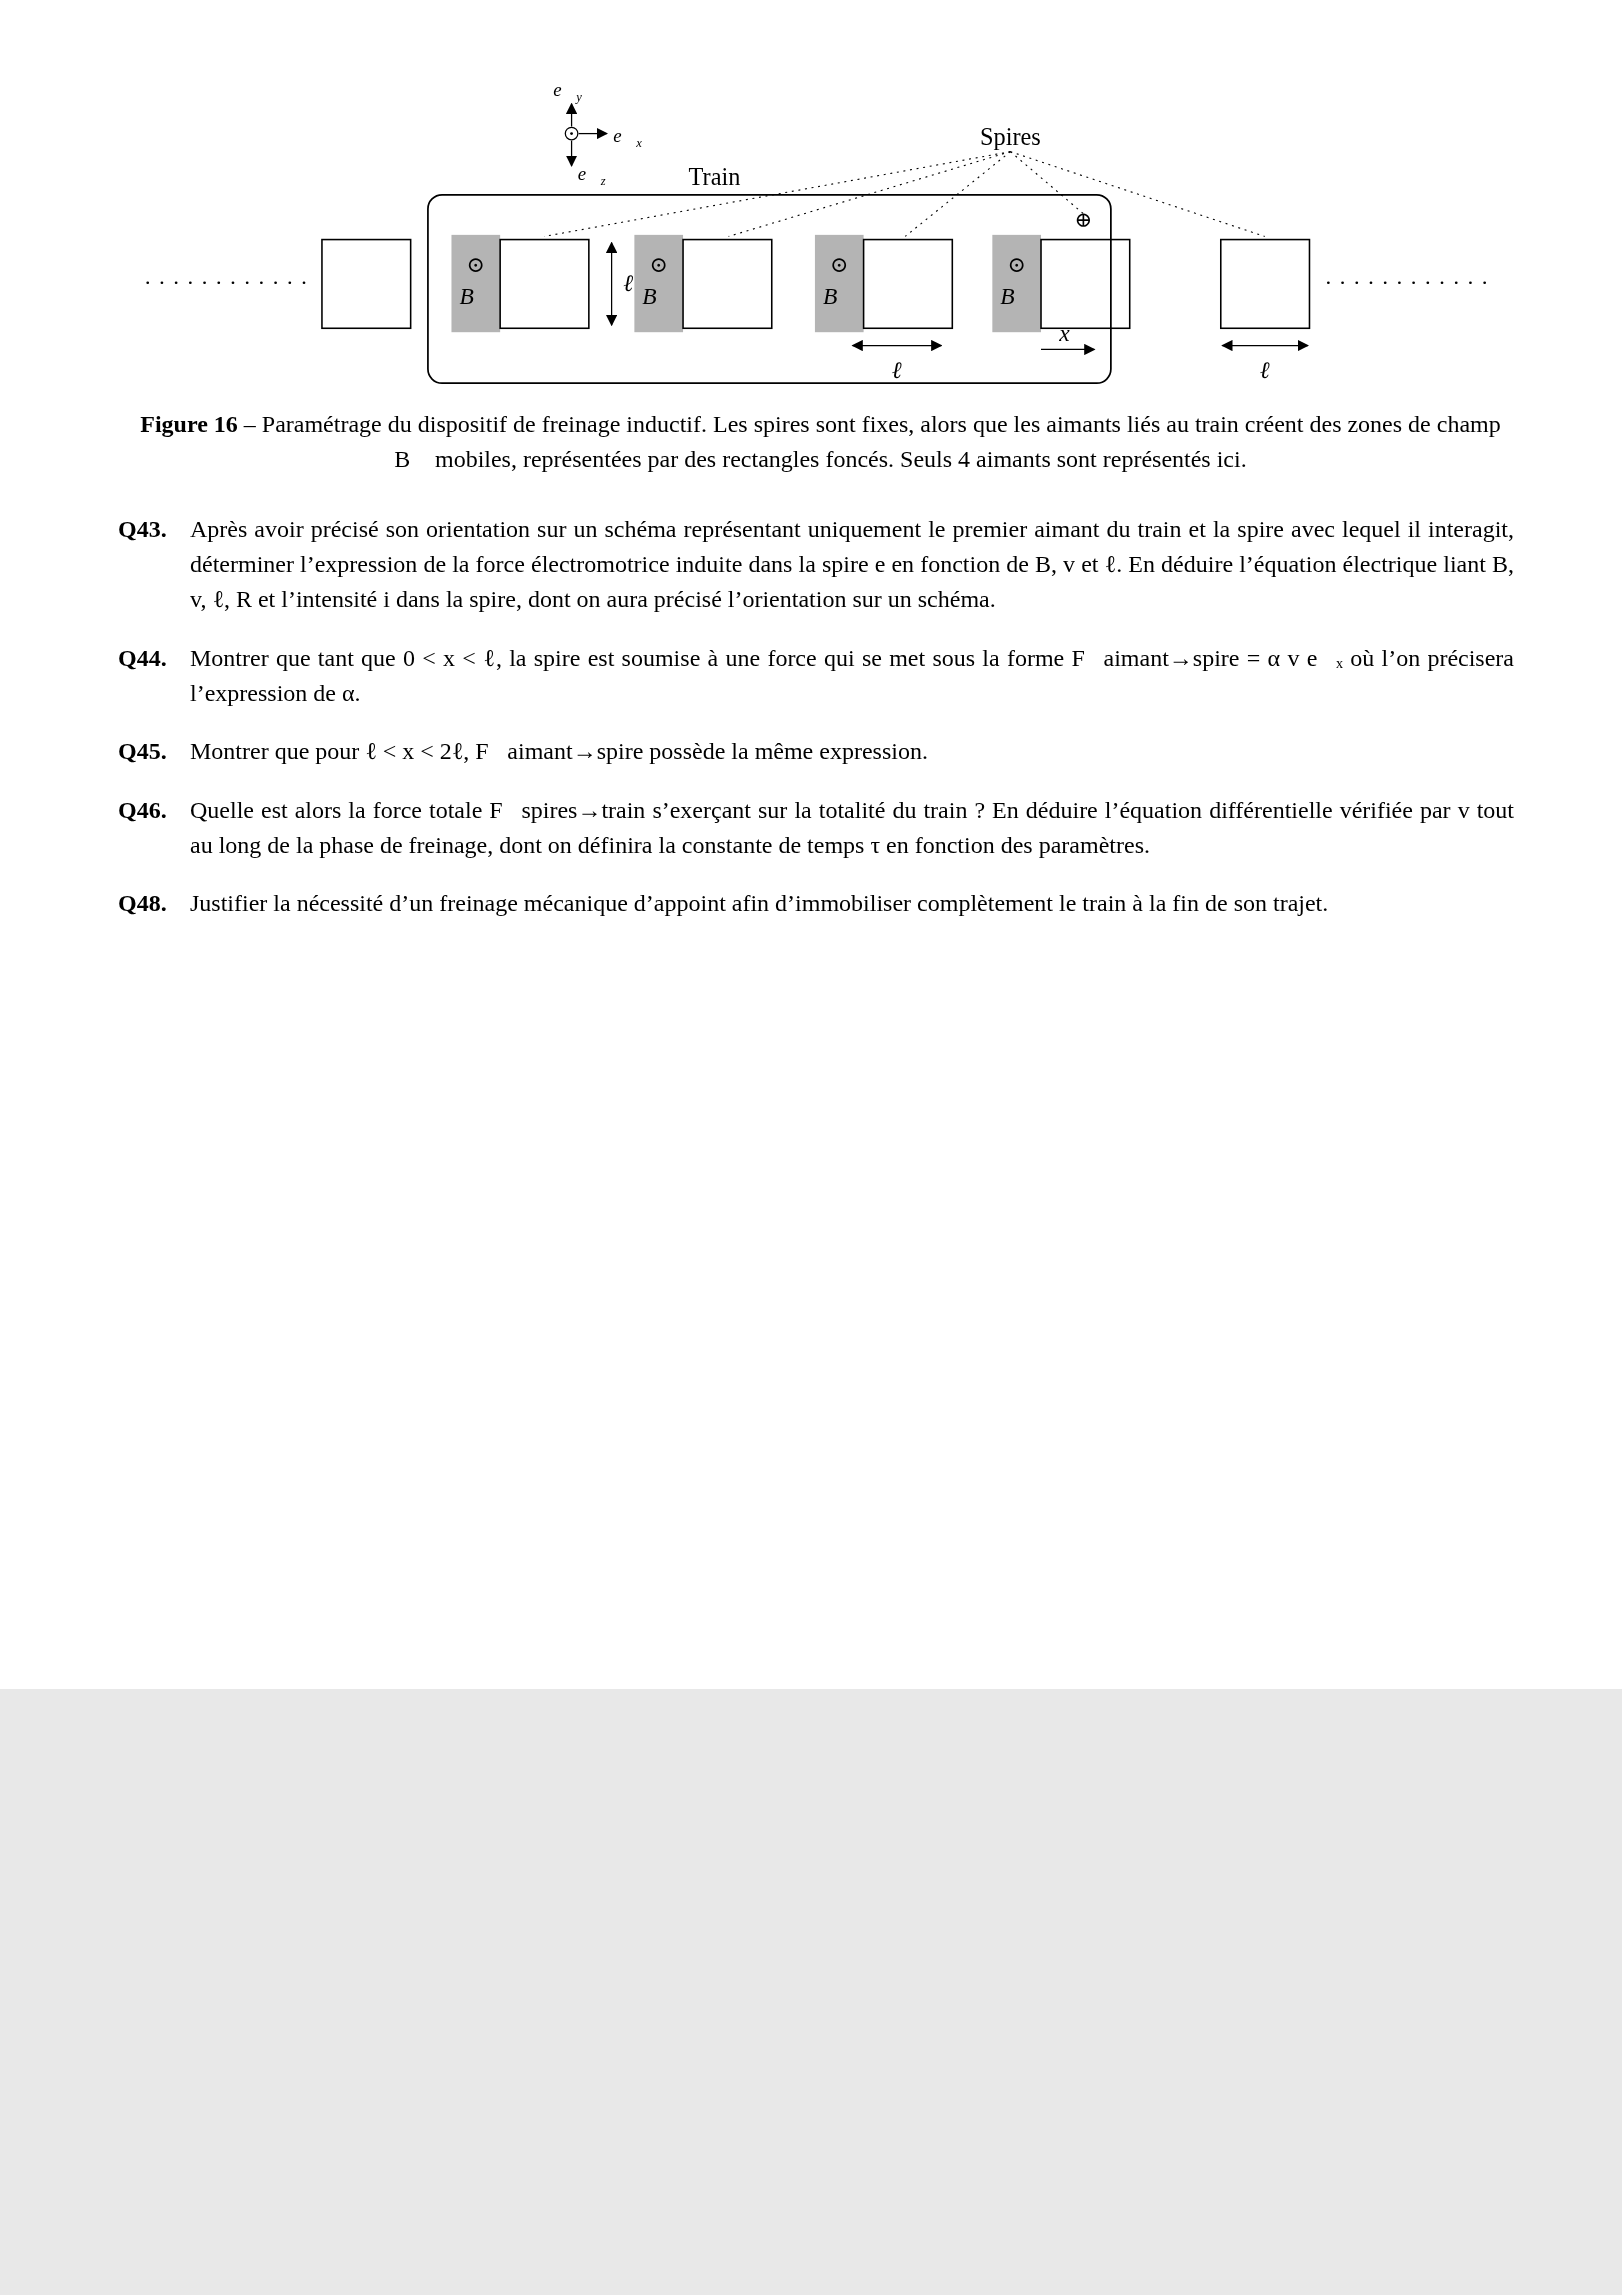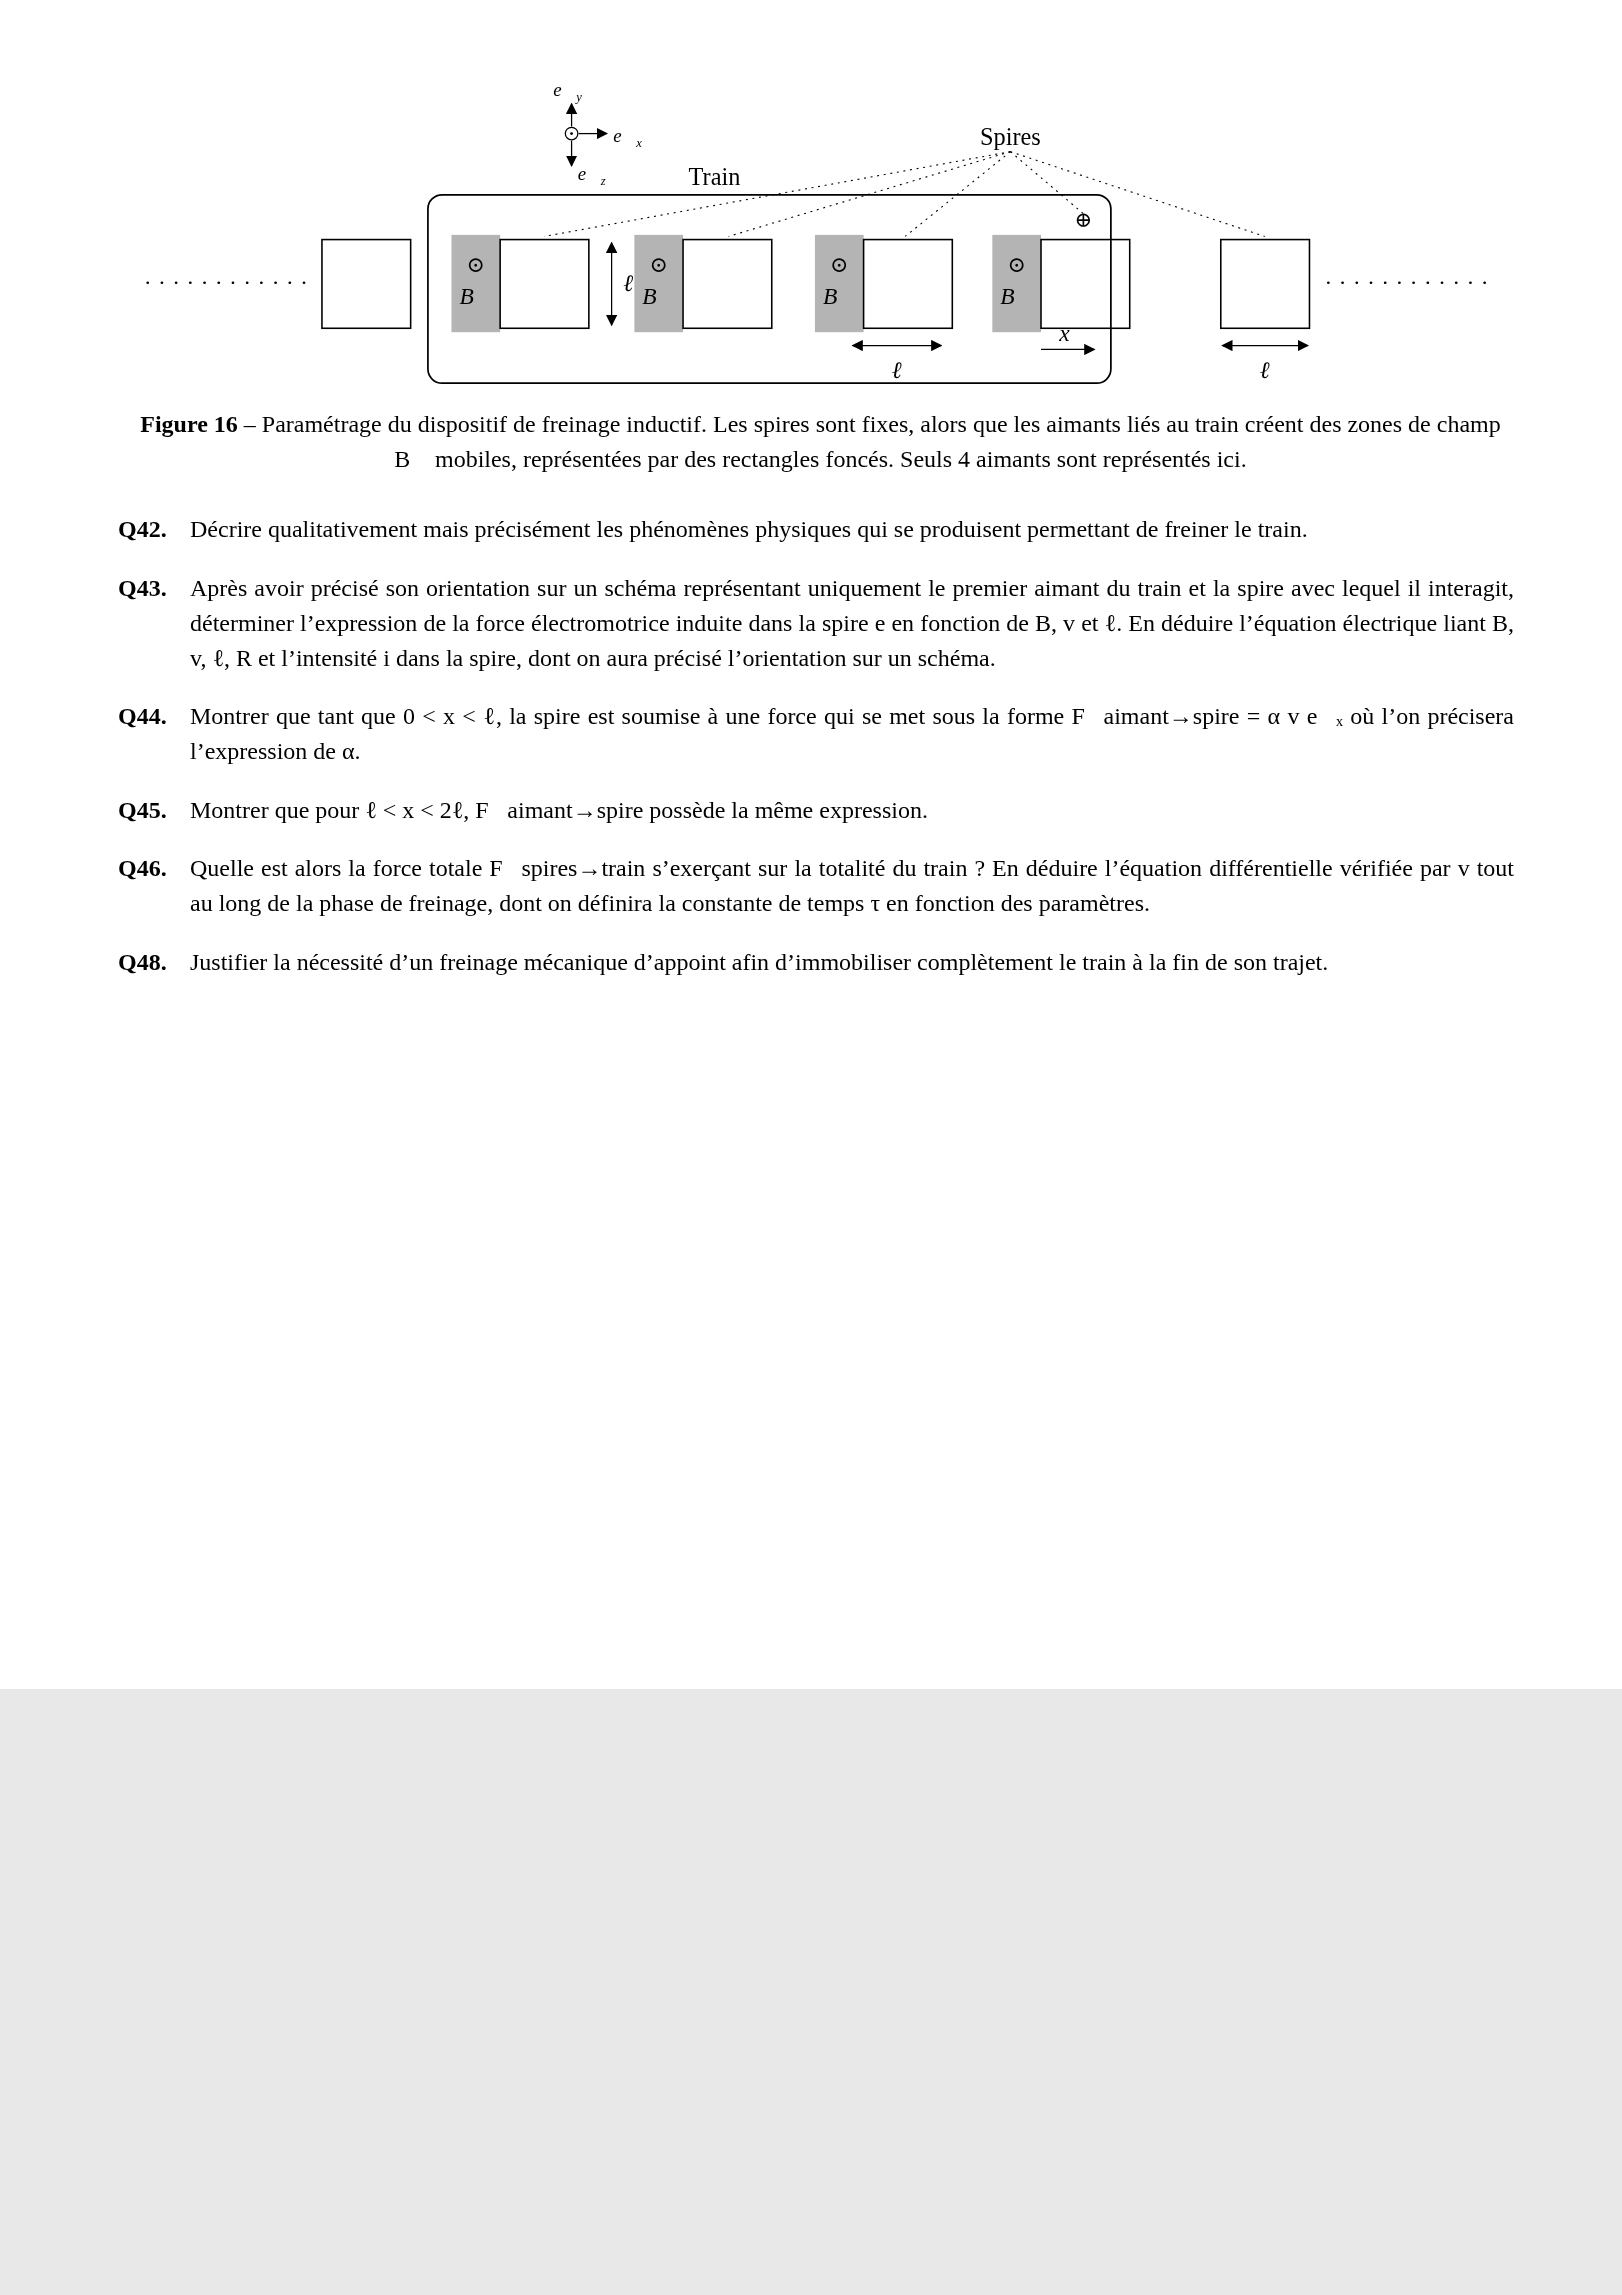--- a/index.html
+++ b/index.html
@@ -124,24 +124,20 @@
     <line x1="1417" y1="352" x2="1526" y2="352" stroke="#000" stroke-width="1.6" marker-start="url(#arr)" marker-end="url(#arr)"></line>
     <text class="m" x="1471" y="393" text-anchor="middle" font-size="30">ℓ</text>
   </svg>
 
   <div class="caption">
     <span class="figure-label">Figure 16</span><span> – </span><span>Paramétrage du dispositif de freinage inductif. Les spires sont fixes, alors que les aimants liés au train créent des zones de champ B⃗ mobiles, représentées par des rectangles foncés. Seuls 4 aimants sont représentés ici.</span>
   </div>
 
   <div class="content">
 
-    <div class="q">
-      <span class="q-label">Q42.</span>
-      <span class="q-text">Décrire qualitativement mais précisément les phénomènes physiques qui se produisent permettant de freiner le train.</span>
-    </div>
 
     <div class="q">
       <span class="q-label">Q43.</span>
       <span class="q-text">Après avoir précisé son orientation sur un schéma représentant uniquement le premier aimant du train et la spire avec lequel il interagit, déterminer l’expression de la force électromotrice induite dans la spire e en fonction de B, v et ℓ. En déduire l’équation électrique liant B, v, ℓ, R et l’intensité i dans la spire, dont on aura précisé l’orientation sur un schéma.</span>
     </div>
 
     <div class="q">
       <span class="q-label">Q44.</span>
       <span class="q-text">Montrer que tant que 0 &lt; x &lt; ℓ, la spire est soumise à une force qui se met sous la forme F⃗aimant→spire = α v e⃗ₓ où l’on précisera l’expression de α.</span>
     </div>

